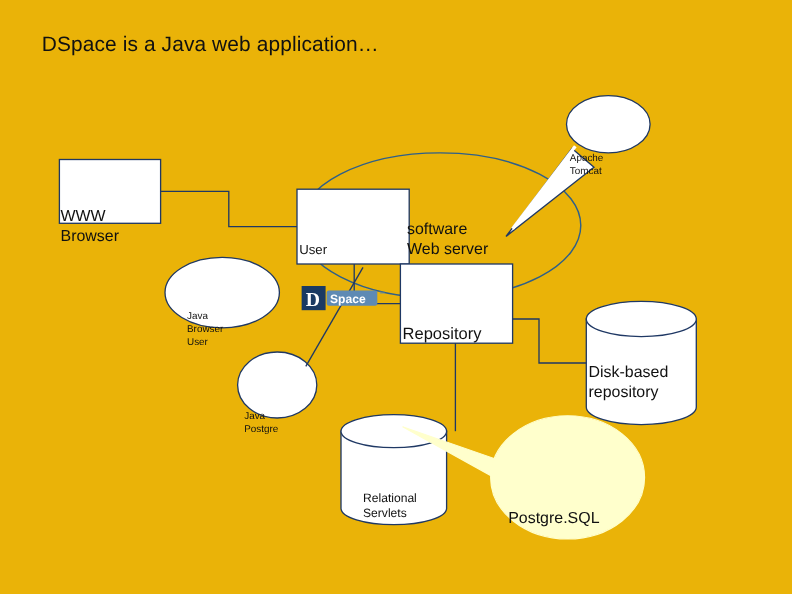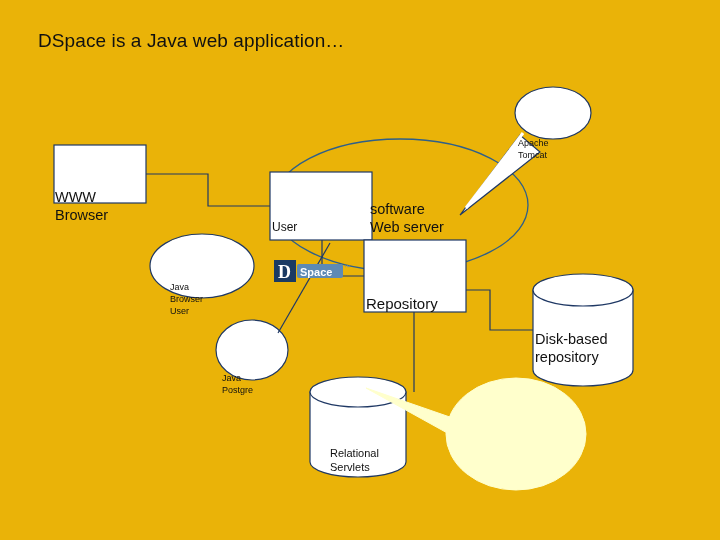--- a/index.html
+++ b/index.html
@@ -201,14 +201,15 @@
   <div class="node-label lbl-disk">
     <div>Disk-based</div>
     <div>repository</div>
   </div>
 
   <div class="node-label lbl-reldb">
     <div>Relational</div>
     <div>Servlets</div>
   </div>
 
+  <div class="node-label lbl-postgres">Postgre.SQL</div>
 
 </div>
 
 </body></html>

